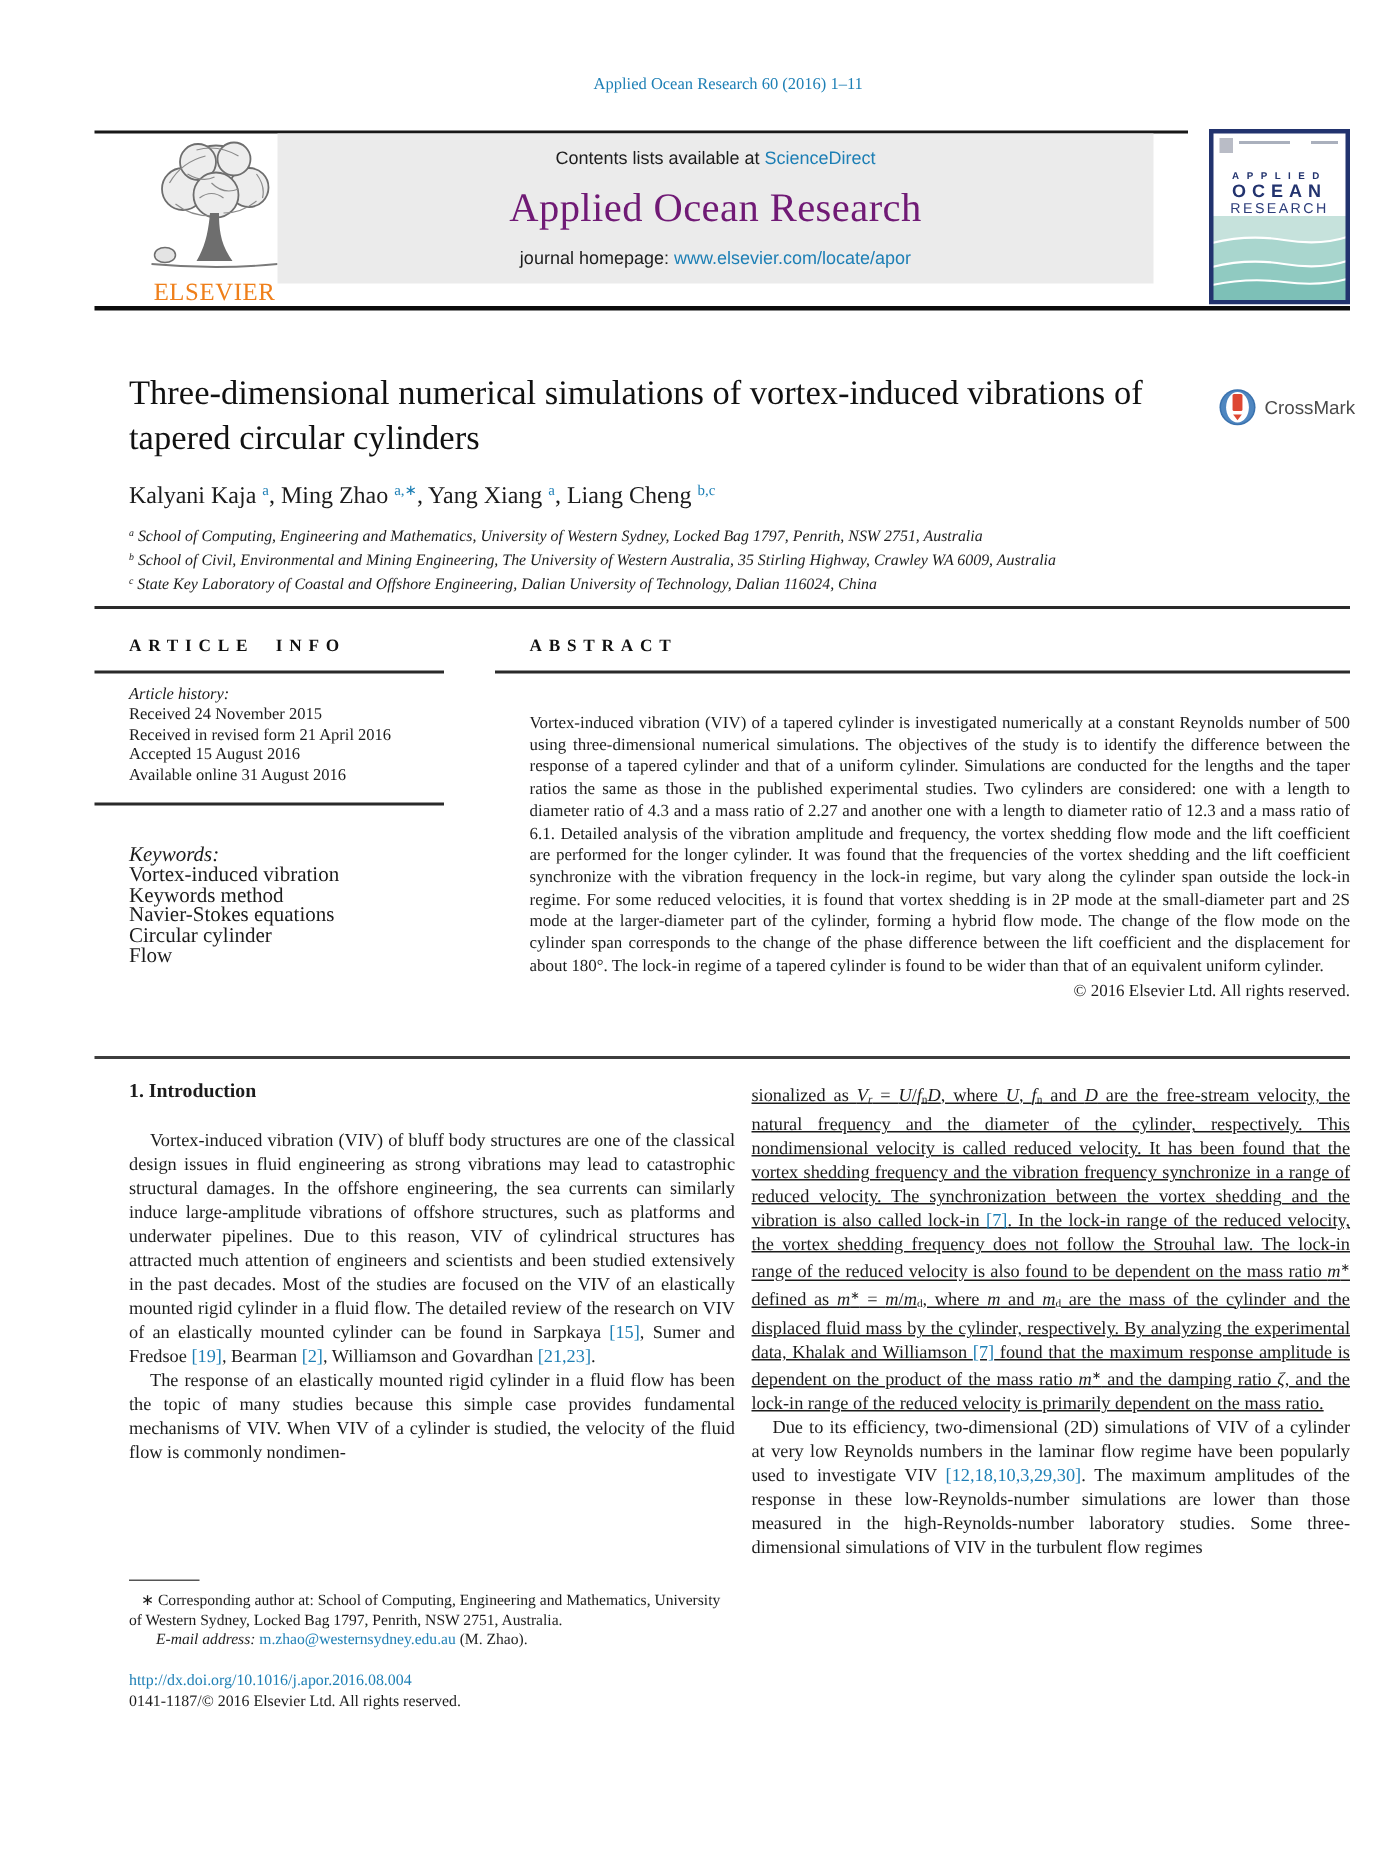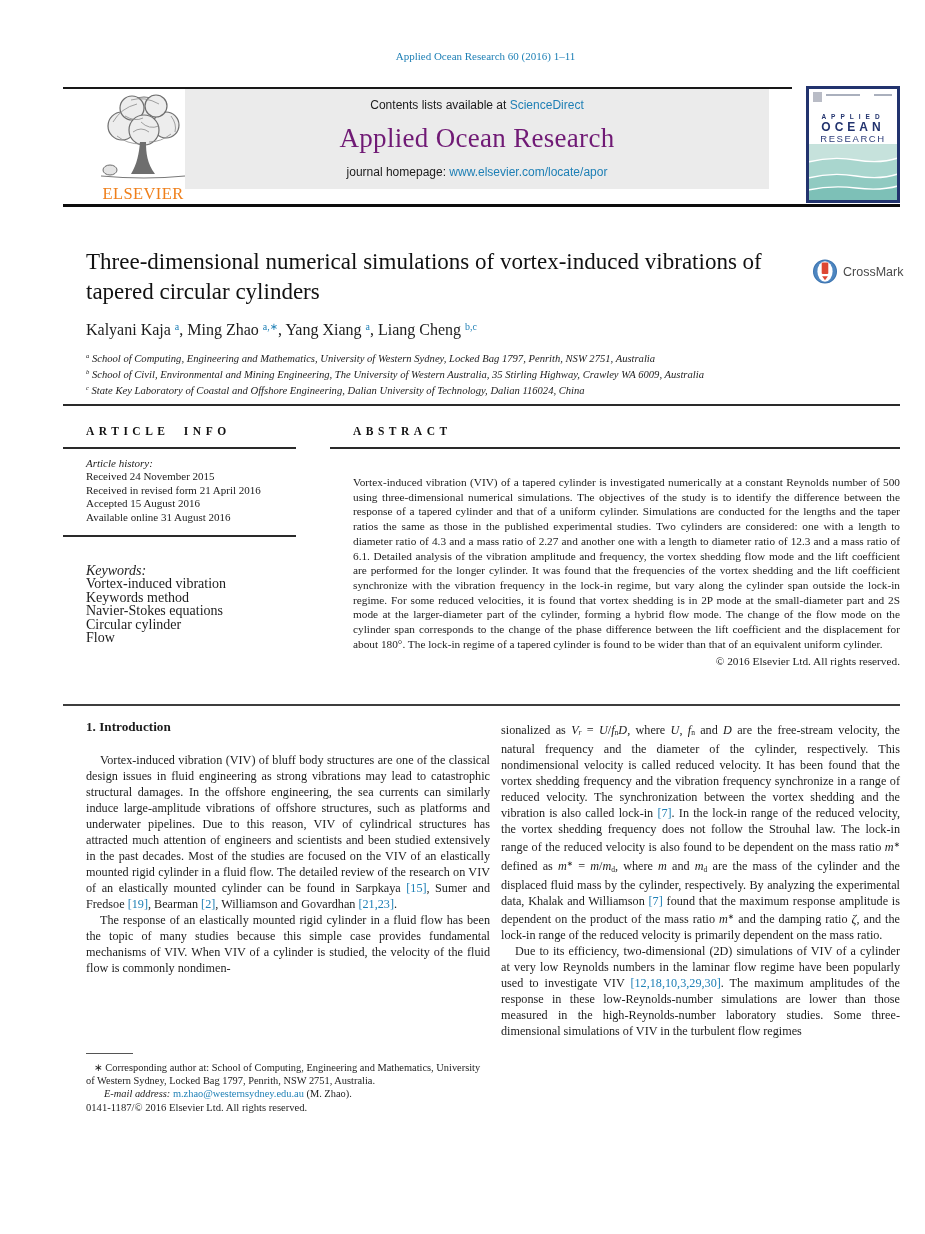--- a/index.html
+++ b/index.html
@@ -48,21 +48,21 @@
 
   #abstract-body{left:330px;top:475px;width:547px;font-size:11.3px;line-height:14.7px;text-align:justify;}
   #abstract-copyright{margin-top:3px;text-align:right;}
 
   #mid-rule{left:63px;top:704px;width:814px;height:2px;background:#3d3d3d;}
 
   .body-col{font-size:12.2px;line-height:16px;text-align:justify;}
   #left-col{left:63px;top:719px;width:404px;}
   #right-col{left:478px;top:722px;width:399px;}
   .body-col p{margin:0;text-indent:14px;}
-  .body-col p.noindent{text-indent:0;}
+  .body-col p.noindent{text-indent:0;text-decoration:underline;}
   #section1-heading{font-size:13.2px;font-weight:bold;margin:0 0 17px 0;text-indent:0;}
 
   #footnote{left:63px;top:1053px;width:404px;font-size:10.4px;line-height:13px;}
   #fn-rule{width:47px;height:1px;background:#555;margin-bottom:7px;}
   #fn-line1{margin:0;text-indent:8px;}
   #fn-line2{margin:0;text-indent:18px;}
   #doi-line{margin:14px 0 0 0;font-size:10.6px;}
   #issn-line{margin:1px 0 0 0;font-size:10.6px;}
 </style>
 </head>
@@ -189,14 +189,15 @@
 
 <div class="abs body-col" id="right-col">
   <p class="noindent"><span>sionalized as </span><span class="seg-i">V</span><span class="seg-sub seg-i">r</span><span> = </span><span class="seg-i">U</span><span>/</span><span class="seg-i">f</span><span class="seg-sub">n</span><span class="seg-i">D</span><span>, where </span><span class="seg-i">U</span><span>, </span><span class="seg-i">f</span><span class="seg-sub">n</span><span> and </span><span class="seg-i">D</span><span> are the free-stream velocity, the natural frequency and the diameter of the cylinder, respectively. This nondimensional velocity is called reduced velocity. It has been found that the vortex shedding frequency and the vibration frequency synchronize in a range of reduced velocity. The synchronization between the vortex shedding and the vibration is also called lock-in </span><span class="seg-link">[7]</span><span>. In the lock-in range of the reduced velocity, the vortex shedding frequency does not follow the Strouhal law. The lock-in range of the reduced velocity is also found to be dependent on the mass ratio </span><span class="seg-i">m</span><span class="seg-sup">∗</span><span> defined as </span><span class="seg-i">m</span><span class="seg-sup">∗</span><span> = </span><span class="seg-i">m</span><span>/</span><span class="seg-i">m</span><span class="seg-sub">d</span><span>, where </span><span class="seg-i">m</span><span> and </span><span class="seg-i">m</span><span class="seg-sub">d</span><span> are the mass of the cylinder and the displaced fluid mass by the cylinder, respectively. By analyzing the experimental data, Khalak and Williamson </span><span class="seg-link">[7]</span><span> found that the maximum response amplitude is dependent on the product of the mass ratio </span><span class="seg-i">m</span><span class="seg-sup">∗</span><span> and the damping ratio </span><span class="seg-i">ζ</span><span>, and the lock-in range of the reduced velocity is primarily dependent on the mass ratio.</span></p>
   <p><span>Due to its efficiency, two-dimensional (2D) simulations of VIV of a cylinder at very low Reynolds numbers in the laminar flow regime have been popularly used to investigate VIV </span><span class="seg-link">[12,18,10,3,29,30]</span><span>. The maximum amplitudes of the response in these low-Reynolds-number simulations are lower than those measured in the high-Reynolds-number laboratory studies. Some three-dimensional simulations of VIV in the turbulent flow regimes</span></p>
 </div>
 
 <div class="abs" id="footnote">
   <div id="fn-rule"></div>
   <p id="fn-line1"><span>∗ Corresponding author at: School of Computing, Engineering and Mathematics, University of Western Sydney, Locked Bag 1797, Penrith, NSW 2751, Australia.</span></p>
   <p id="fn-line2"><span class="seg-i">E-mail address: </span><span class="seg-link">m.zhao@westernsydney.edu.au</span><span> (M. Zhao).</span></p>
+  <p id="doi-line" class="link">http://dx.doi.org/10.1016/j.apor.2016.08.004</p>
   <p id="issn-line">0141-1187/© 2016 Elsevier Ltd. All rights reserved.</p>
 </div>
 
 </body></html>

